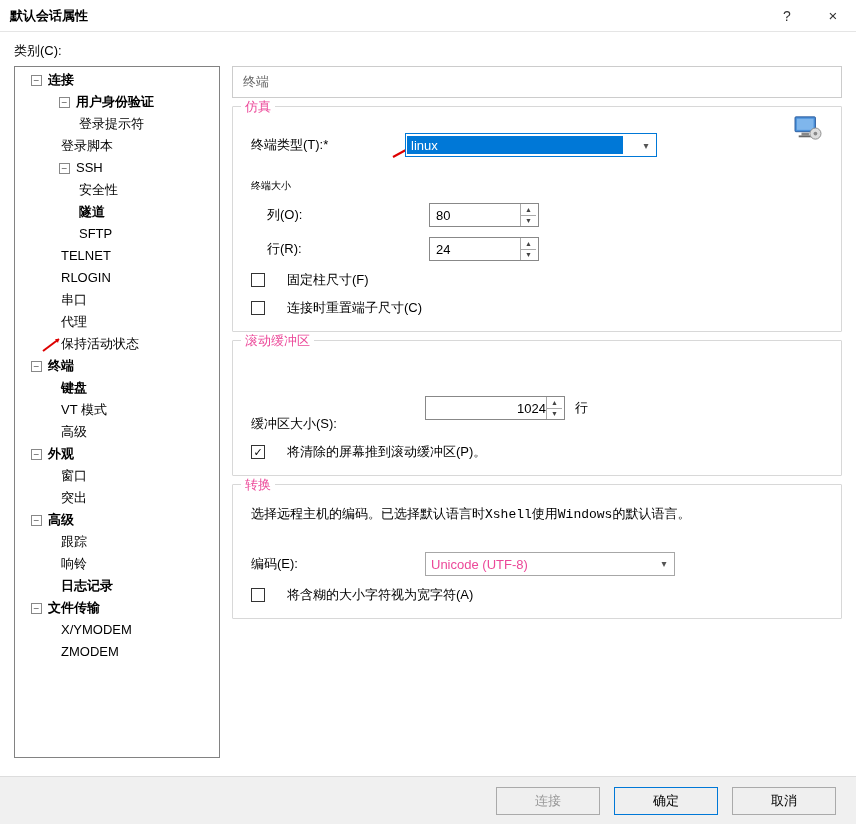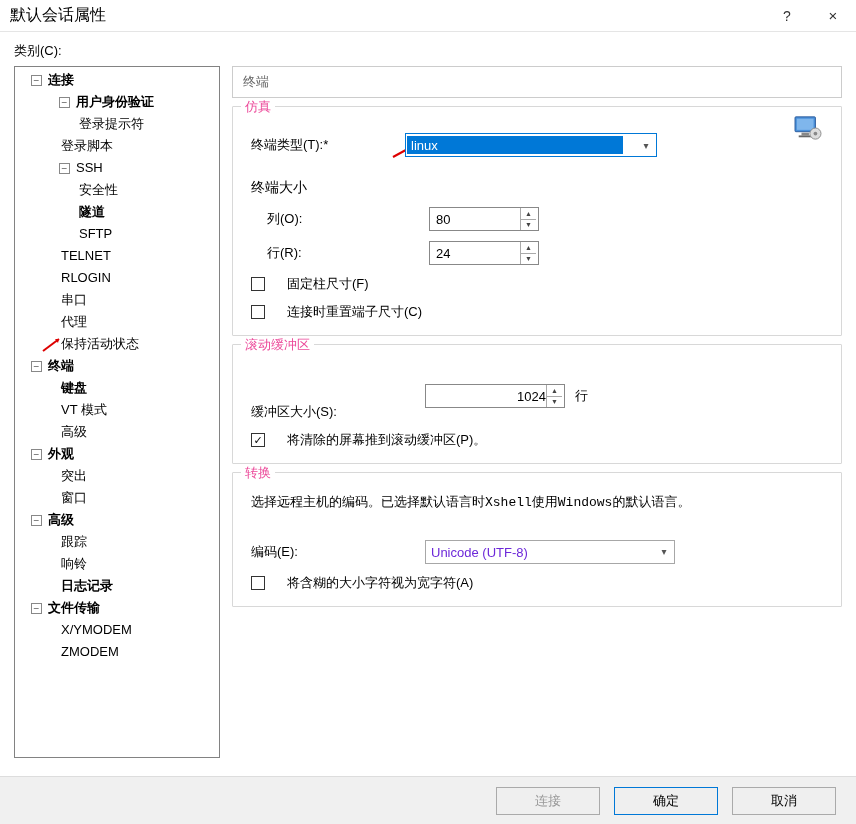--- a/index.html
+++ b/index.html
@@ -12,21 +12,21 @@
       overflow: hidden;
     }
     .titlebar {
       height: 32px;
       display: flex;
       align-items: center;
       justify-content: space-between;
       padding: 0 0 0 10px;
       border-bottom: 1px solid #e5e5e5;
     }
-    .titlebar-title { font-size: 16px; }
+    .titlebar-title { font-size: 13px; font-weight: bold; }
     .titlebar-ctrls { display: flex; height: 100%; }
     .titlebar-btn {
       width: 46px; height: 100%;
       display: flex; align-items: center; justify-content: center;
       font-size: 14px; color: #333;
     }
     .titlebar-btn.close { font-size: 15px; }
 
     .body-area { padding: 10px 14px 0 14px; }
     .category-label { font-size: 13px; margin-bottom: 6px; display:block;}
@@ -104,21 +104,21 @@
       padding: 1px 4px;
       font-size: 13px;
       margin: 1px;
       height: 18px;
       line-height: 18px;
     }
     .dropdown-arrow {
       width: 20px; text-align:center; color:#555; font-size:10px;
     }
     .dropdown.plain { border-color: #a7a7a7; width: 250px; }
-    .dropdown.plain .dropdown-selected { background:transparent; color:#6d28d9; }
+    .dropdown.plain .dropdown-selected { background:transparent; color:#ec4899; }
 
     .spinner {
       width: 110px; height: 24px;
       border: 1px solid #888;
       display:flex; align-items:center; padding: 0 2px 0 6px;
       position: relative;
       font-size: 13px;
     }
     .spinner-val { flex:1; }
     .spin-btns {
@@ -132,21 +132,21 @@
     .spin-btn:first-child { border-bottom:1px solid #aaa; }
 
     .checkbox-row { display:flex; align-items:center; margin-top: 10px; padding-left:6px; gap:22px;}
     .chk {
       width: 14px; height: 14px; border: 1px solid #333;
       display:inline-flex; align-items:center; justify-content:center;
       font-size: 11px; color:#000;
     }
     .chk.checked::after { content:"✓"; font-size:11px; line-height:11px; }
 
-    .subhead { font-size: 14px; padding-left: 6px; margin-top:6px;}
+    .subhead { font-size: 10px; padding-left: 6px; margin-top:6px;}
     .after-text { margin-left: 10px; }
 
     .note { font-size:13px; padding: 4px 6px; line-height: 1.6; font-family: Liberation Mono, monospace;}
 
     .monitor-icon {
       position:absolute; right: 18px; top: 8px;
       width: 30px; height: 26px;
     }
     .arrow-annot {
       position:absolute;
@@ -295,26 +295,26 @@
           </ul>
         </li>
         <li class="indent-1">
             <div class="node">
               <span class="toggle">−</span>
               <span class="node-label bold">外观</span>
             </div>
           <ul>
             <li class="indent-2">
                 <div class="node">
+                  <span class="node-label">窗口</span>
+                </div>
+              </li>
+            <li class="indent-2">
+                <div class="node">
                   <span class="node-label">突出</span>
-                </div>
-              </li>
-            <li class="indent-2">
-                <div class="node">
-                  <span class="node-label">窗口</span>
                 </div>
               </li>
           </ul>
         </li>
         <li class="indent-1">
             <div class="node">
               <span class="toggle">−</span>
               <span class="node-label bold">高级</span>
             </div>
           <ul>
@@ -409,21 +409,21 @@
         <div class="checkbox-row">
           <span class="chk"></span>
           <span>固定柱尺寸(F)</span>
         </div>
         <div class="checkbox-row">
           <span class="chk"></span>
           <span>连接时重置端子尺寸(C)</span>
         </div>
       </div>
 
-      <div class="group" style="padding-top:16px;">
+      <div class="group" style="padding-top:32px;">
         <span class="group-title">滚动缓冲区</span>
         <div class="form-row">
           <span class="form-label" style="width:180px;margin-top:32px;">缓冲区大小(S):</span>
           <div class="spinner" style="width:140px;text-align:right;">
             <span class="spinner-val">1024</span>
             <div class="spin-btns">
                 <div class="spin-btn">▲</div>
                 <div class="spin-btn">▼</div>
               </div>
           </div>

